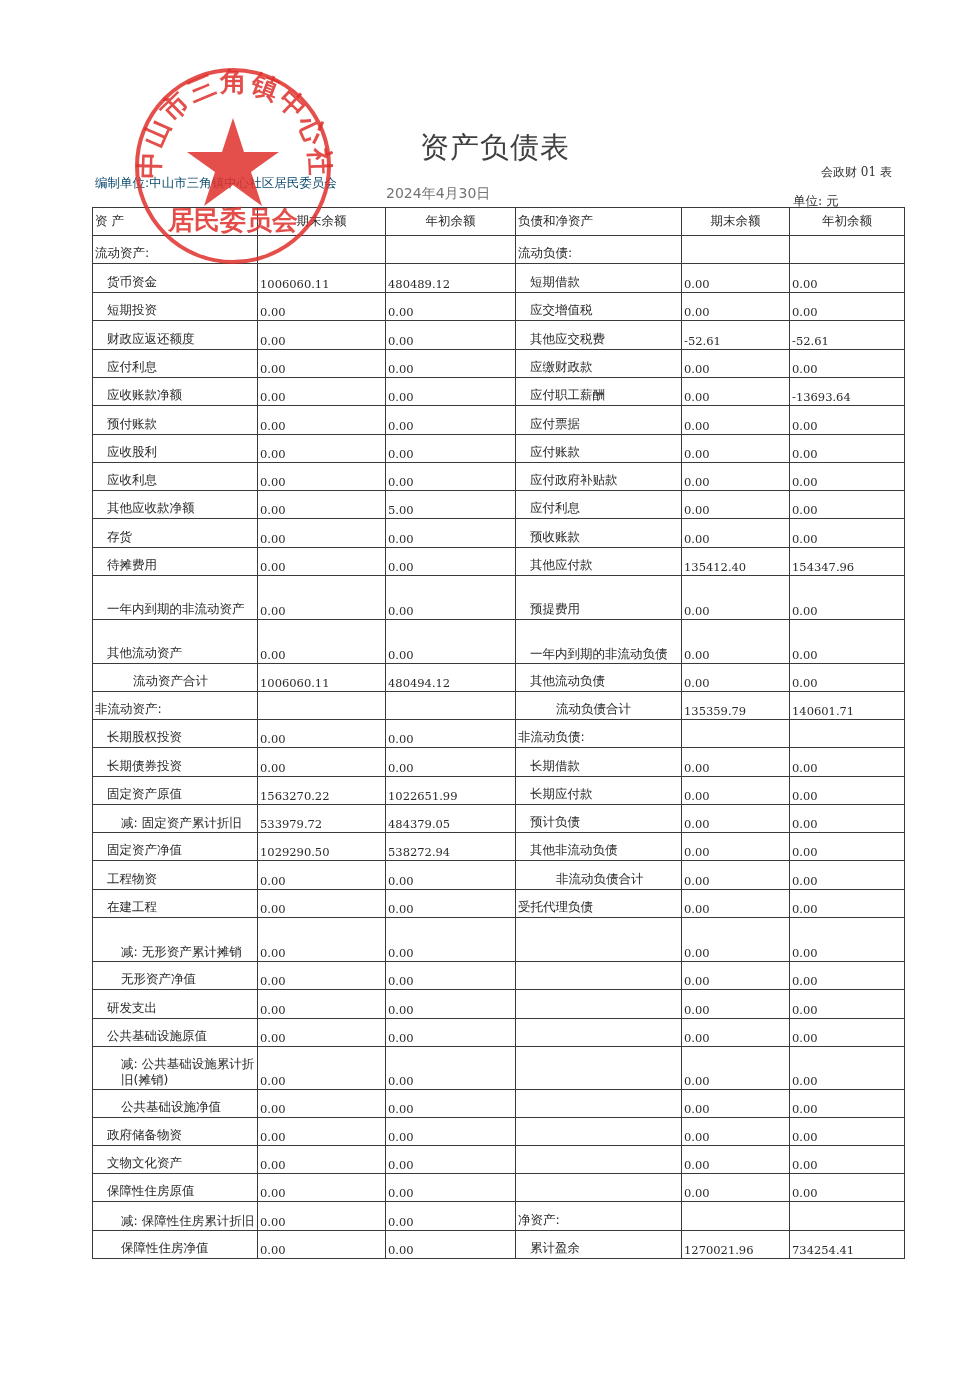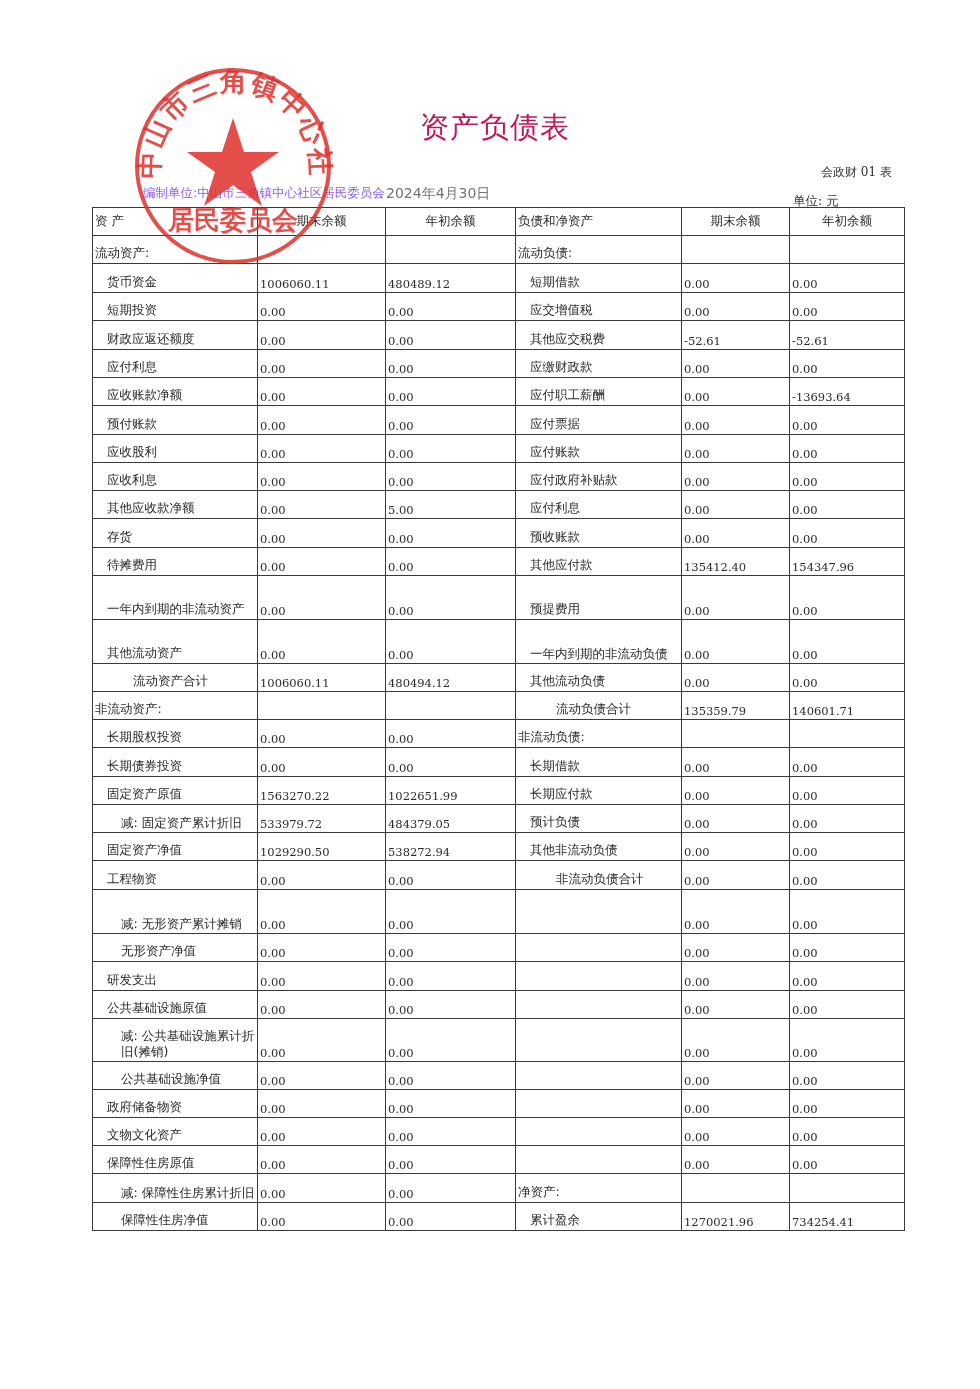--- a/index.html
+++ b/index.html
@@ -1,22 +1,22 @@
 <!DOCTYPE html>
 <html><head>
 <meta charset="utf-8">
 <style>
   html, body { margin:0; padding:0; }
   body { width:980px; height:1389px; background:#ffffff; position:relative; overflow:hidden;
          font-family:"DejaVu Serif", "Liberation Serif", serif; color:#222; }
-  .title { position:absolute; left:420px; top:108px; font-size:29px; letter-spacing:1px;
-           font-family:"DejaVu Sans", "Liberation Sans", sans-serif; color:#be185d; }
+  .title { position:absolute; left:420px; top:128px; font-size:29px; letter-spacing:1px;
+           font-family:"DejaVu Sans", "Liberation Sans", sans-serif; color:#404040; }
   .form-no { position:absolute; left:821px; top:164px; font-size:12px; color:#333; }
-  .unit-prep { position:absolute; left:95px; top:185px; font-size:12.5px; color:#8b5cf6;
-               font-family:"DejaVu Sans", sans-serif;margin-left:48px; }
+  .unit-prep { position:absolute; left:95px; top:175px; font-size:12.5px; color:#0c4a6e;
+               font-family:"DejaVu Sans", sans-serif; }
   .date { position:absolute; left:386px; top:185px; font-size:14px; color:#737373;
           font-family:"DejaVu Sans", sans-serif; }
   .unit { position:absolute; left:793px; top:193px; font-size:12.5px; color:#333; }
 
   table.bs { position:absolute; left:92px; top:207px; width:812px; border-collapse:collapse;
              table-layout:fixed; font-size:12.5px; }
   table.bs td { border:1.4px solid #3a3a3a; padding:0 2px 1px 2px; vertical-align:bottom;
                 white-space:nowrap; overflow:visible; color:#2a2a2a; }
   table.bs td.wrap { white-space:normal; line-height:16px; }
   table.bs tr.h td { vertical-align:middle; font-family:"DejaVu Sans", sans-serif; }
@@ -225,20 +225,28 @@
         <td class="num">0.00</td>
       </tr>
       <tr style="height: 29px;">
         <td class="lbl i1">工程物资</td>
         <td class="num">0.00</td>
         <td class="num">0.00</td>
         <td class="lbl i3">非流动负债合计</td>
         <td class="num">0.00</td>
         <td class="num">0.00</td>
       </tr>
+      <tr style="height: 28px;">
+        <td class="lbl i1">在建工程</td>
+        <td class="num">0.00</td>
+        <td class="num">0.00</td>
+        <td class="lbl">受托代理负债</td>
+        <td class="num">0.00</td>
+        <td class="num">0.00</td>
+      </tr>
       <tr style="height: 44px;">
         <td class="lbl i2 wrap">减: 无形资产累计摊销</td>
         <td class="num">0.00</td>
         <td class="num">0.00</td>
         <td class="lbl"></td>
         <td class="num">0.00</td>
         <td class="num">0.00</td>
       </tr>
       <tr style="height: 28px;">
         <td class="lbl i2">无形资产净值</td>

